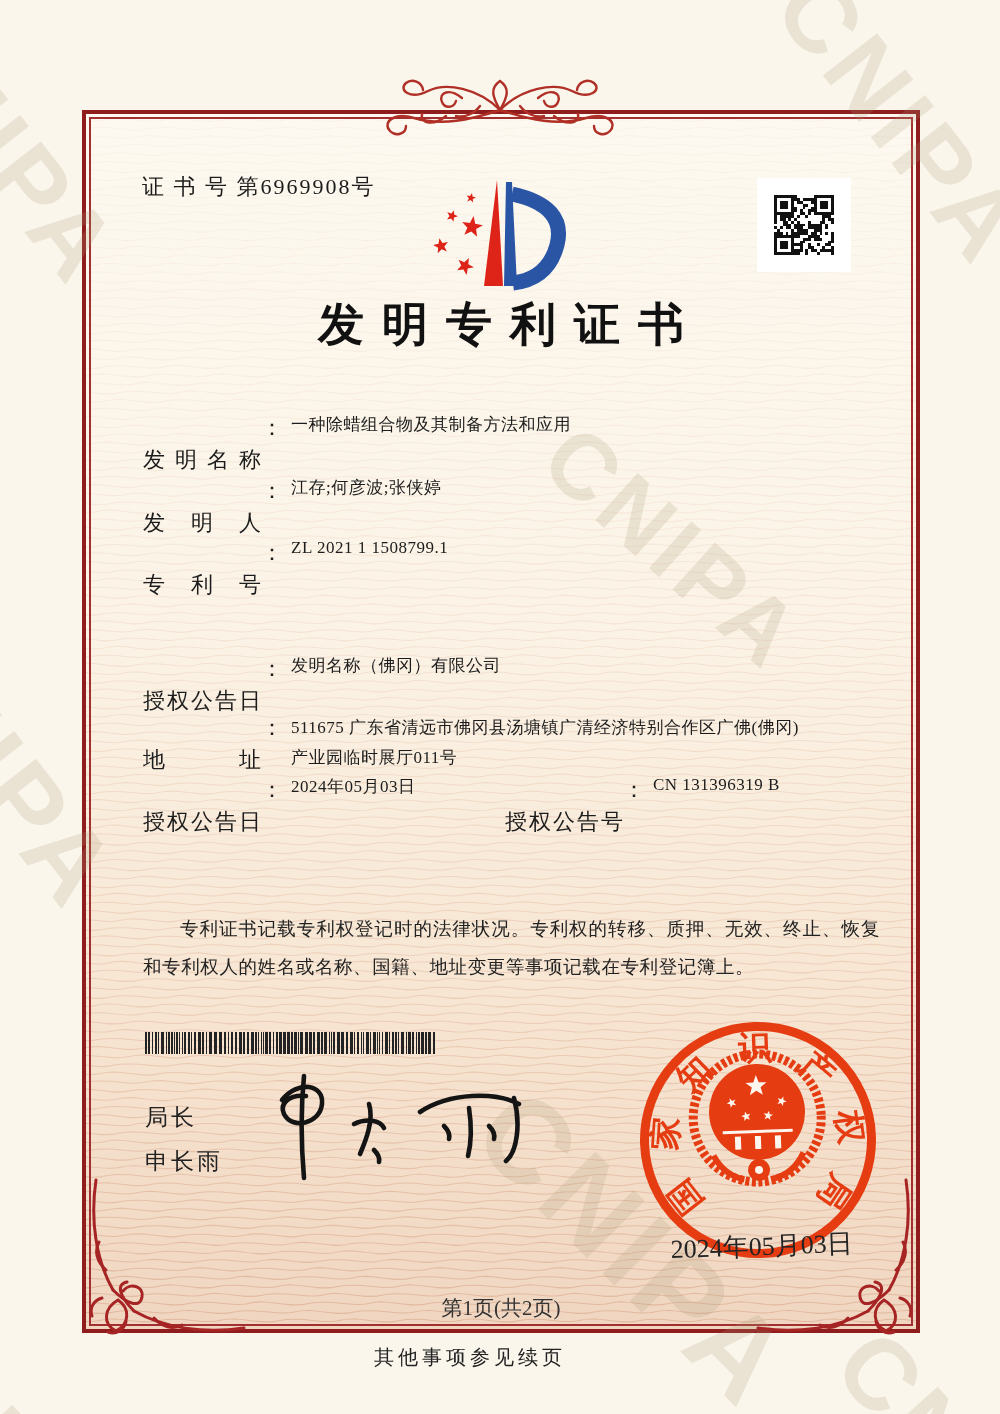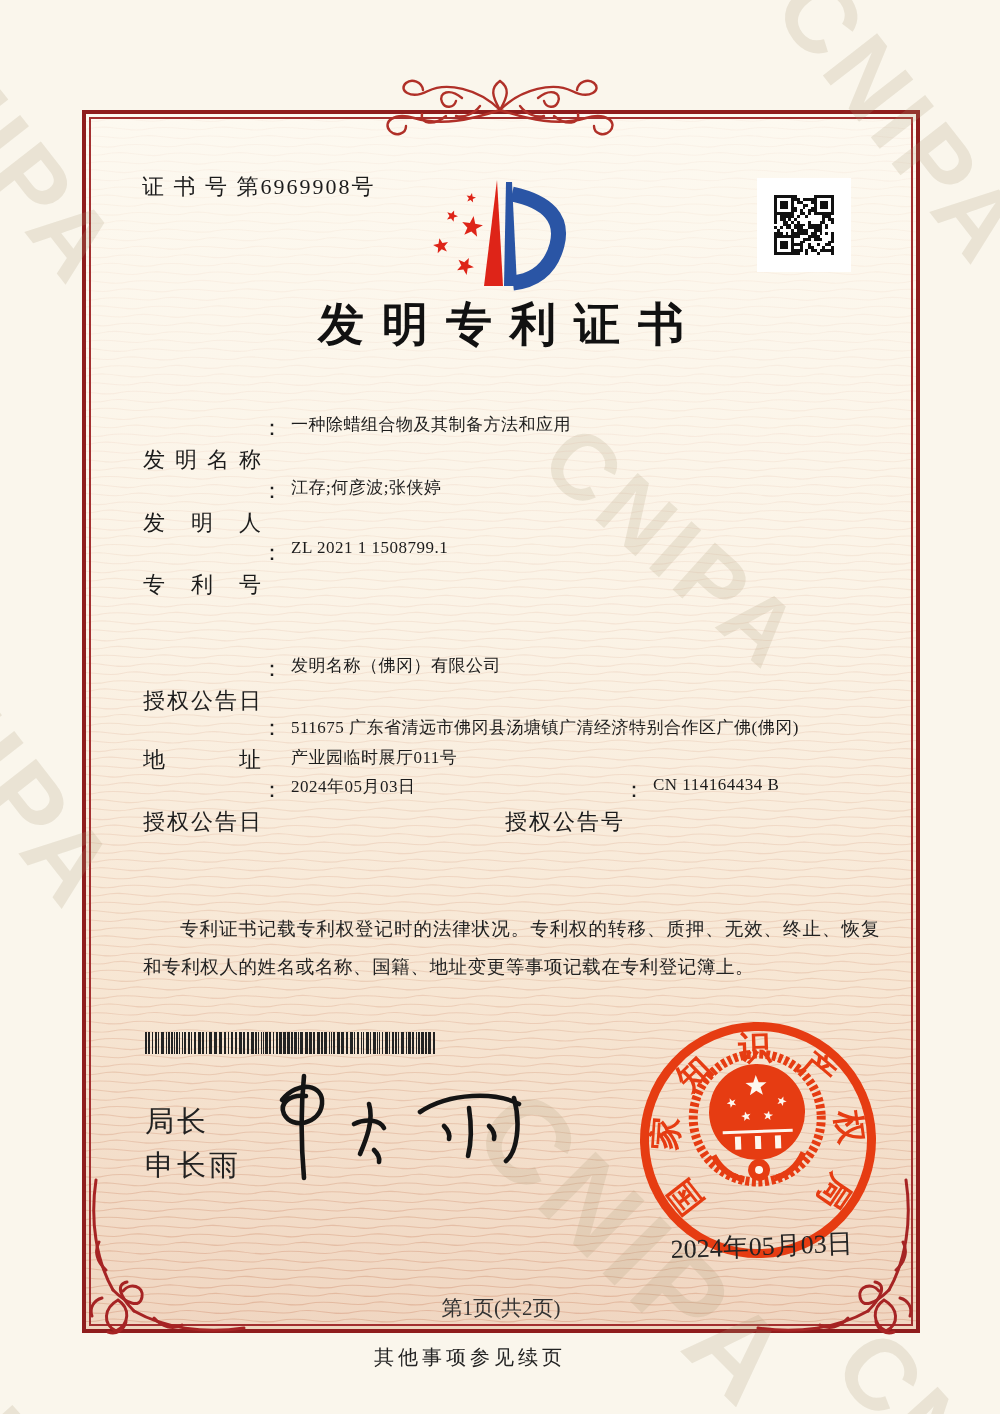--- a/index.html
+++ b/index.html
@@ -45,21 +45,21 @@
   .grp2{position:absolute;left:362px;top:0;}
   
   .para{
     position:absolute;left:143px;width:737px;z-index:2;
     font-size:18.5px;line-height:38px;text-indent:2em;text-align:justify;letter-spacing:0.6px;color:#222;
   }
   
   .barcode{position:absolute;left:145px;top:1032px;width:294px;height:22px;z-index:2;font-size:0;}
   .barcode i{display:inline-block;height:22px;background:#232323;}
   .sig-label{position:absolute;left:145px;z-index:2;
-    font-family:"Liberation Sans","DejaVu Sans",sans-serif;font-size:29px;color:#222;letter-spacing:3px;}
+    font-family:"Liberation Sans","DejaVu Sans",sans-serif;font-size:23px;color:#222;letter-spacing:3px;}
   .signature{position:absolute;left:268px;top:1066px;z-index:3;}
   
   .seal{position:absolute;left:640px;top:1022px;width:236px;height:236px;z-index:2;transform:rotate(-2deg);}
   .seal-ring{position:absolute;inset:0;border:9px solid #e63c12;border-radius:50%;box-sizing:border-box;}
   .seal-chars{position:absolute;inset:0;}
   .seal-chars span{
     position:absolute;left:50%;top:50%;font-size:33px;font-weight:bold;color:#e63c12;
     font-family:"Liberation Serif","DejaVu Serif",serif;
   }
   .seal-emblem{position:absolute;left:43px;top:24px;}
@@ -462,21 +462,21 @@
   </div>
   <div class="fld" style="top:654px">
     <span class="lbl">授权公告日</span><span class="colon">：</span><span class="val">发明名称（佛冈）有限公司</span>
   </div>
   <div class="fld" style="top:713px">
     <span class="lbl">地址</span><span class="colon">：</span><span class="val wrap">511675 广东省清远市佛冈县汤塘镇广清经济特别合作区广佛(佛冈)产业园临时展厅011号</span>
   </div>
   <div class="fld" style="top:775px">
     <span class="lbl">授权公告日</span><span class="colon">：</span><span class="val">2024年05月03日</span>
     <span class="grp2">
-      <span class="lbl">授权公告号</span><span class="colon">：</span><span class="val">CN 114164434 B</span>
+      <span class="lbl">授权公告号</span><span class="colon">：</span><span class="val">CN 131396319 B</span>
     </span>
   </div>
 
   <div class="para" style="top:910px">专利证书记载专利权登记时的法律状况。专利权的转移、质押、无效、终止、恢复和专利权人的姓名或名称、国籍、地址变更等事项记载在专利登记簿上。</div>
 
   <div class="barcode" id="barcode"><i style="width: 2px; margin-right: 1px;"></i><i style="width: 2px; margin-right: 2px;"></i><i style="width: 1px; margin-right: 2px;"></i><i style="width: 2px; margin-right: 1px;"></i><i style="width: 1px; margin-right: 2px;"></i><i style="width: 3px; margin-right: 2px;"></i><i style="width: 1px; margin-right: 1px;"></i><i style="width: 2px; margin-right: 1px;"></i><i style="width: 2px; margin-right: 1px;"></i><i style="width: 1px; margin-right: 1px;"></i><i style="width: 2px; margin-right: 1px;"></i><i style="width: 1px; margin-right: 2px;"></i><i style="width: 1px; margin-right: 1px;"></i><i style="width: 2px; margin-right: 2px;"></i><i style="width: 2px; margin-right: 1px;"></i><i style="width: 1px; margin-right: 2px;"></i><i style="width: 2px; margin-right: 2px;"></i><i style="width: 3px; margin-right: 1px;"></i><i style="width: 2px; margin-right: 2px;"></i><i style="width: 1px; margin-right: 2px;"></i><i style="width: 3px; margin-right: 2px;"></i><i style="width: 3px; margin-right: 2px;"></i><i style="width: 3px; margin-right: 2px;"></i><i style="width: 2px; margin-right: 2px;"></i><i style="width: 1px; margin-right: 2px;"></i><i style="width: 2px; margin-right: 2px;"></i><i style="width: 2px; margin-right: 2px;"></i><i style="width: 3px; margin-right: 1px;"></i><i style="width: 2px; margin-right: 2px;"></i><i style="width: 2px; margin-right: 2px;"></i><i style="width: 3px; margin-right: 1px;"></i><i style="width: 2px; margin-right: 1px;"></i><i style="width: 1px; margin-right: 2px;"></i><i style="width: 1px; margin-right: 1px;"></i><i style="width: 1px; margin-right: 1px;"></i><i style="width: 3px; margin-right: 1px;"></i><i style="width: 2px; margin-right: 2px;"></i><i style="width: 1px; margin-right: 2px;"></i><i style="width: 2px; margin-right: 1px;"></i><i style="width: 3px; margin-right: 1px;"></i><i style="width: 3px; margin-right: 1px;"></i><i style="width: 3px; margin-right: 1px;"></i><i style="width: 2px; margin-right: 1px;"></i><i style="width: 3px; margin-right: 1px;"></i><i style="width: 1px; margin-right: 1px;"></i><i style="width: 3px; margin-right: 2px;"></i><i style="width: 3px; margin-right: 1px;"></i><i style="width: 3px; margin-right: 1px;"></i><i style="width: 2px; margin-right: 2px;"></i><i style="width: 3px; margin-right: 1px;"></i><i style="width: 2px; margin-right: 1px;"></i><i style="width: 3px; margin-right: 2px;"></i><i style="width: 1px; margin-right: 1px;"></i><i style="width: 1px; margin-right: 1px;"></i><i style="width: 2px; margin-right: 2px;"></i><i style="width: 3px; margin-right: 1px;"></i><i style="width: 3px; margin-right: 2px;"></i><i style="width: 2px; margin-right: 2px;"></i><i style="width: 3px; margin-right: 1px;"></i><i style="width: 1px; margin-right: 2px;"></i><i style="width: 2px; margin-right: 2px;"></i><i style="width: 1px; margin-right: 1px;"></i><i style="width: 1px; margin-right: 2px;"></i><i style="width: 3px; margin-right: 1px;"></i><i style="width: 1px; margin-right: 2px;"></i><i style="width: 3px; margin-right: 1px;"></i><i style="width: 1px; margin-right: 1px;"></i><i style="width: 1px; margin-right: 2px;"></i><i style="width: 1px; margin-right: 2px;"></i><i style="width: 3px; margin-right: 1px;"></i><i style="width: 1px; margin-right: 2px;"></i><i style="width: 2px; margin-right: 1px;"></i><i style="width: 2px; margin-right: 1px;"></i><i style="width: 1px; margin-right: 2px;"></i><i style="width: 3px; margin-right: 2px;"></i><i style="width: 1px; margin-right: 1px;"></i><i style="width: 3px; margin-right: 1px;"></i><i style="width: 2px; margin-right: 2px;"></i><i style="width: 1px; margin-right: 1px;"></i><i style="width: 2px; margin-right: 1px;"></i><i style="width: 3px; margin-right: 1px;"></i><i style="width: 2px; margin-right: 1px;"></i><i style="width: 3px; margin-right: 2px;"></i><i style="width: 2px; margin-right: 1px;"></i></div>
 
   <div class="sig-label" style="top:1102px">局长</div>
   <div class="sig-label" style="top:1146px">申长雨</div>
   <svg class="signature" width="265" height="122" viewBox="0 0 265 122">

